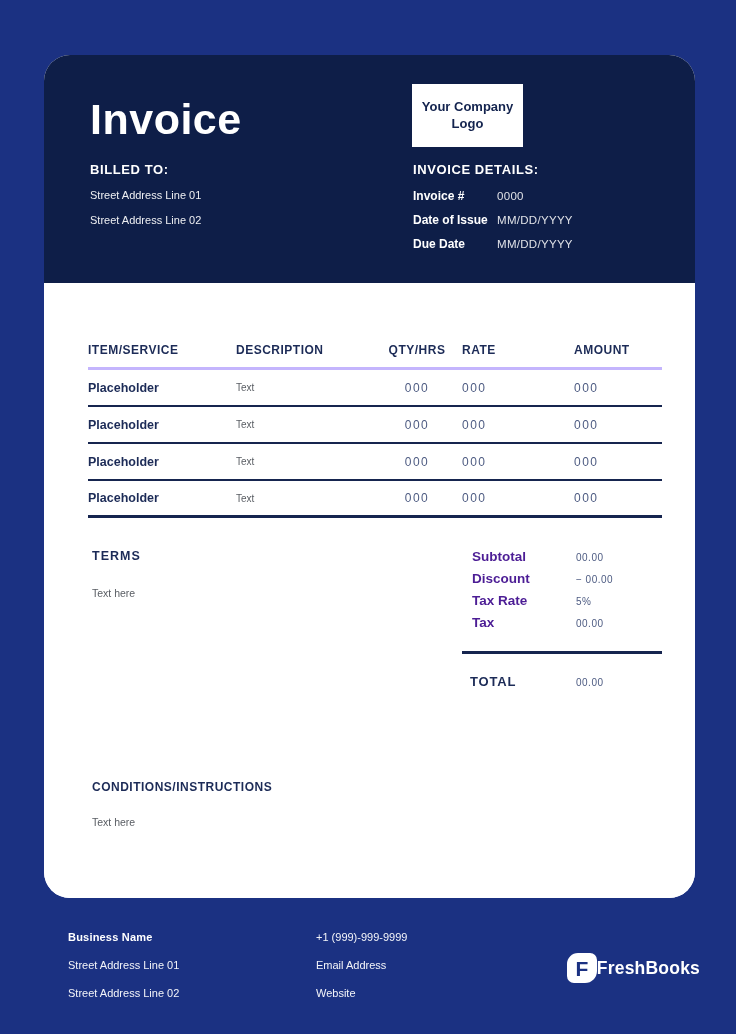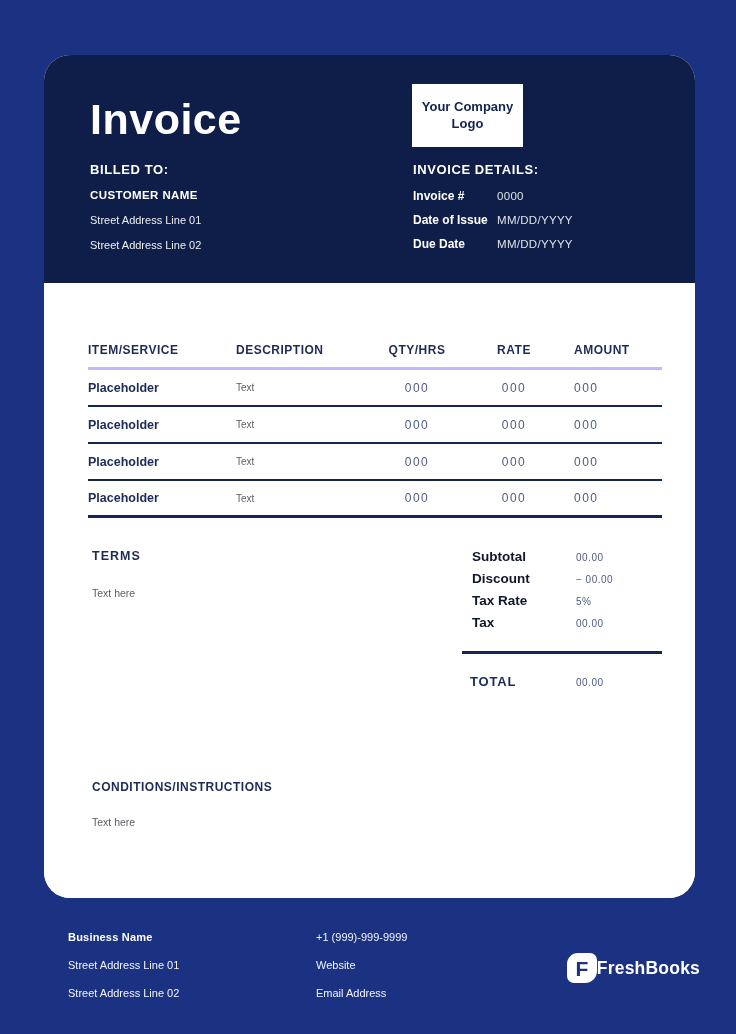--- a/index.html
+++ b/index.html
@@ -51,33 +51,33 @@
   .t-row {
     display: grid;
     grid-template-columns: 148px 136px 90px 104px 1fr;
     align-items: center; height: 37px;
   }
   .t-head { border-bottom: 3px solid #c4b5fd; }
   .t-line { border-bottom: 2px solid #16254f; }
   .t-line:last-child { border-bottom: 3px solid #16254f; }
   .th { font-size: 12px; font-weight: 700; letter-spacing: 0.5px; color: #1c2b57; }
   .c3 { text-align: center; }
-  .c4 { text-align: center; }
+  .c4 { }
   .c5 { padding-left: 8px; text-align: left; }
   .cell-item { font-size: 12.5px; font-weight: 700; color: #1c2b57; }
   .cell-desc { font-size: 10px; color: #595d63; }
   .cell-num { font-size: 12px; color: #4d5b82; letter-spacing: 1.5px; }
 
   .summary-row { display: flex; justify-content: space-between; margin: 31px 33px 0 48px; }
   .terms-label { font-size: 12.5px; font-weight: 700; letter-spacing: 1px; color: #1c2b57; }
   .terms-text { font-size: 10.5px; color: #595d63; margin-top: 24px; }
 
   .totals-block { width: 200px; }
   .tot-row { display: grid; grid-template-columns: 108px 1fr; align-items: baseline; margin-bottom: 7px; }
-  .tot-label { padding-left: 10px; font-size: 13.5px; font-weight: 700; color: #0f172a; }
+  .tot-label { padding-left: 10px; font-size: 13.5px; font-weight: 700; color: #4c1d95; }
   .tot-value { padding-left: 6px; font-size: 10px; color: #4d5b82; letter-spacing: 0.5px; }
   .tot-divider { border-bottom: 3px solid #16254f; margin-top: 21px; }
   .tot-total { margin-top: 20px; }
   .total-label { padding-left: 8px; font-size: 13px; font-weight: 700; letter-spacing: 0.8px; color: #1c2b57; }
 
   .conditions { margin: 84px 33px 0 48px; }
   .cond-label { font-size: 12px; font-weight: 700; letter-spacing: 0.5px; color: #1c2b57; }
   .cond-text { font-size: 10.5px; color: #595d63; margin-top: 22px; }
 
   
@@ -110,21 +110,20 @@
       <h1 class="invoice-title">Invoice</h1>
 
       <div class="logo-box">
         <span>Your Company</span>
         <span>Logo</span>
       </div>
 
       <div class="header-cols">
         <div class="col-billed">
           <div class="sec-label">BILLED TO:</div>
-          <div class="customer-name">CUSTOMER NAME</div>
           <div class="addr-line">Street Address Line 01</div>
           <div class="addr-line">Street Address Line 02</div>
         </div>
 
         <div class="col-details">
           <div class="sec-label">INVOICE DETAILS:</div>
           <div class="detail-row">
             <span class="detail-label">Invoice #</span>
             <span class="detail-value">0000</span>
           </div>
@@ -221,22 +220,22 @@
   </div>
 
   <div class="page-footer">
     <div class="f-col1">
       <div class="f-row f-bold">Business Name</div>
       <div class="f-row">Street Address Line 01</div>
       <div class="f-row">Street Address Line 02</div>
     </div>
     <div class="f-col2">
       <div class="f-row">+1 (999)-999-9999</div>
+      <div class="f-row">Email Address</div>
       <div class="f-row">Website</div>
-      <div class="f-row">Email Address</div>
     </div>
     <div class="brand">
       <div class="fb-icon">
         <span>F</span>
       </div>
       <span class="brand-name">FreshBooks</span>
     </div>
   </div>
 
 </div>

